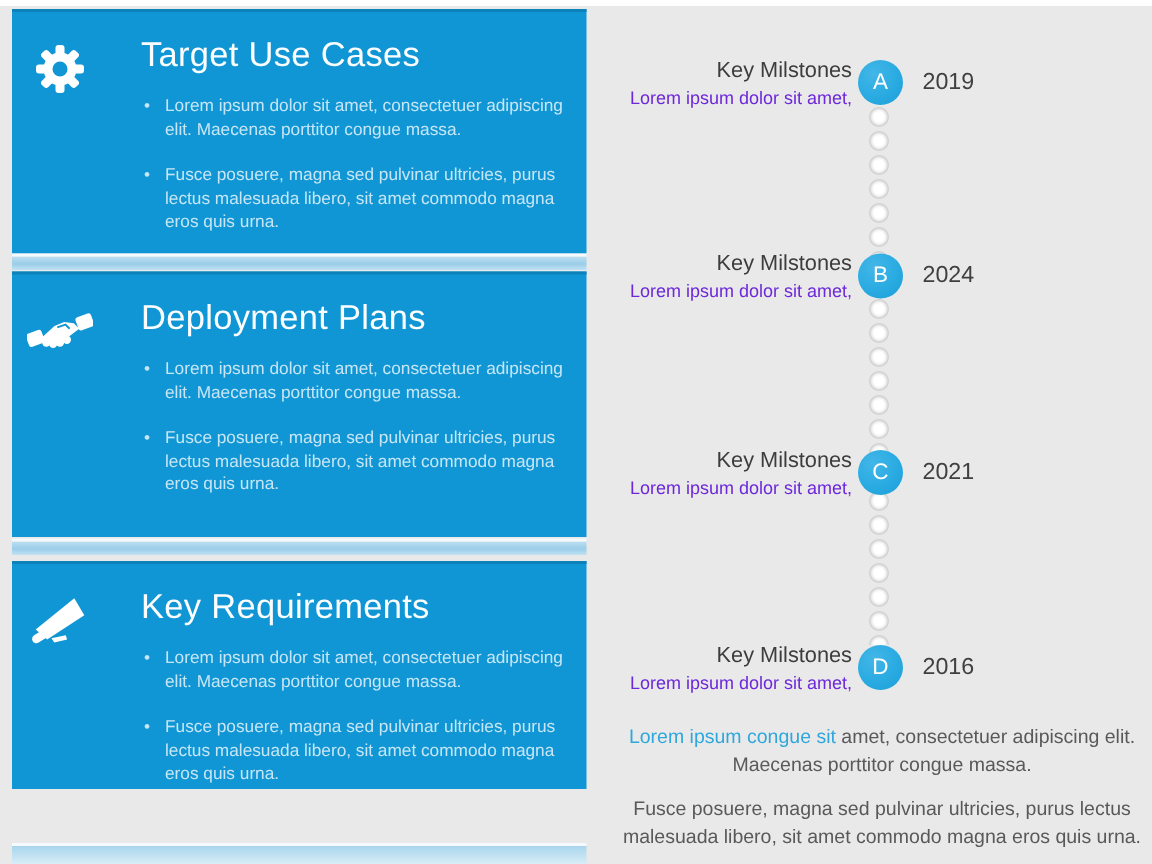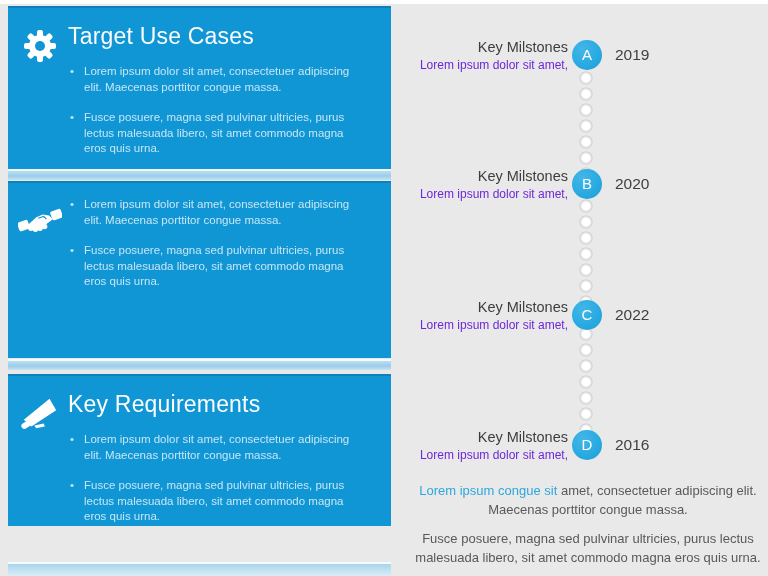--- a/index.html
+++ b/index.html
@@ -17,20 +17,21 @@
     position:absolute;top:0;left:0;width:768px;height:4px;
     background:#ffffff;
   }
   
   .panel{
     position:absolute;left:8px;width:383px;
     background:#1096D4;
     border-top:2px solid #0d82ba;
     box-sizing:border-box;
     color:#fff;
+    padding-left:26px;
   }
   .panel-1{top:6px;height:163px;}
   .panel-2{top:181px;height:177px;}
   .panel-3{top:374px;height:152px;}
   .strip{
     position:absolute;left:8px;width:383px;height:9px;
     border-top:2px solid #f4fafd;
     background:linear-gradient(180deg,#bcdff1 0%,#9bcde9 55%,#c2e2f2 100%);
     box-sizing:content-box;
   }
@@ -131,20 +132,21 @@
           <rect x="36" y="5" width="12" height="10" rx="2" transform="rotate(-20 42 10)"></rect>
           <path d="M10 22 L20 13 L27 10 L34 11 L38 15 L26 24 L17 26 Z"></path>
           <circle cx="14" cy="25" r="3"></circle>
           <circle cx="19" cy="26" r="3"></circle>
           <circle cx="24" cy="25" r="3"></circle>
           <circle cx="29" cy="23" r="3"></circle>
         </g>
         <path d="M22 14 L28 12 L31 15" fill="none" stroke="#1096D4" stroke-width="1.4"></path>
       </svg>
     </div>
+    <h2>Deployment Plans</h2>
     <ul>
       <li>Lorem ipsum dolor sit amet, consectetuer adipiscing elit. Maecenas porttitor congue massa.</li>
       <li>Fusce posuere, magna sed pulvinar ultricies, purus lectus malesuada libero, sit amet commodo magna eros quis urna.</li>
     </ul>
   </section>
   <div class="strip strip-2"></div>
 
   <section class="panel panel-3">
     <div class="icon-box">
       <svg width="42" height="40" viewBox="0 0 44 42" aria-hidden="true">
@@ -173,30 +175,30 @@
     <div class="mcircle">A</div>
     <div class="myear">2019</div>
   </div>
 
   <div class="milestone m-2">
     <div class="mtext">
       <div class="mlabel">Key Milstones</div>
       <div class="msub">Lorem ipsum dolor sit amet,</div>
     </div>
     <div class="mcircle">B</div>
-    <div class="myear">2020</div>
+    <div class="myear">2024</div>
   </div>
 
   <div class="milestone m-3">
     <div class="mtext">
       <div class="mlabel">Key Milstones</div>
       <div class="msub">Lorem ipsum dolor sit amet,</div>
     </div>
     <div class="mcircle">C</div>
-    <div class="myear">2022</div>
+    <div class="myear">2021</div>
   </div>
 
   <div class="milestone m-4">
     <div class="mtext">
       <div class="mlabel">Key Milstones</div>
       <div class="msub">Lorem ipsum dolor sit amet,</div>
     </div>
     <div class="mcircle">D</div>
     <div class="myear">2016</div>
   </div>

